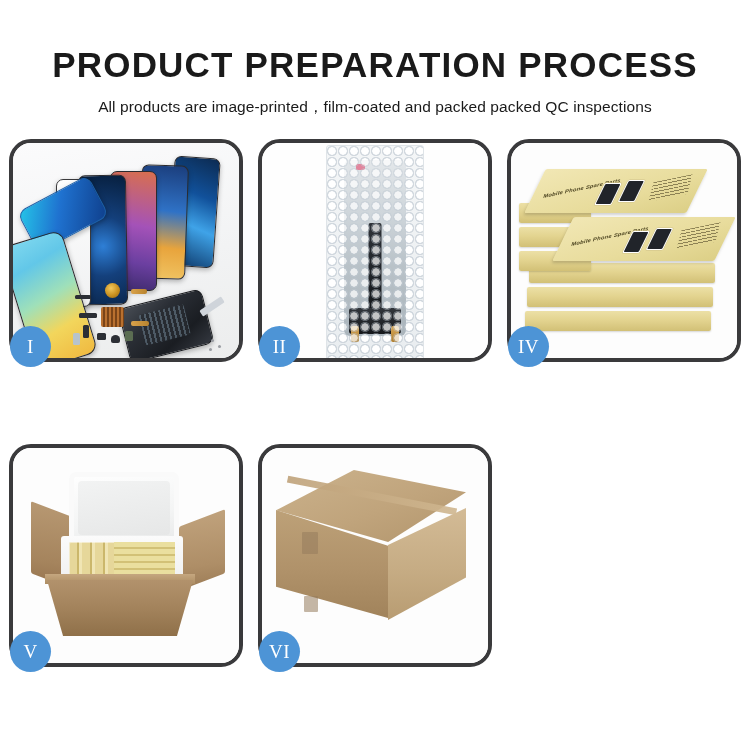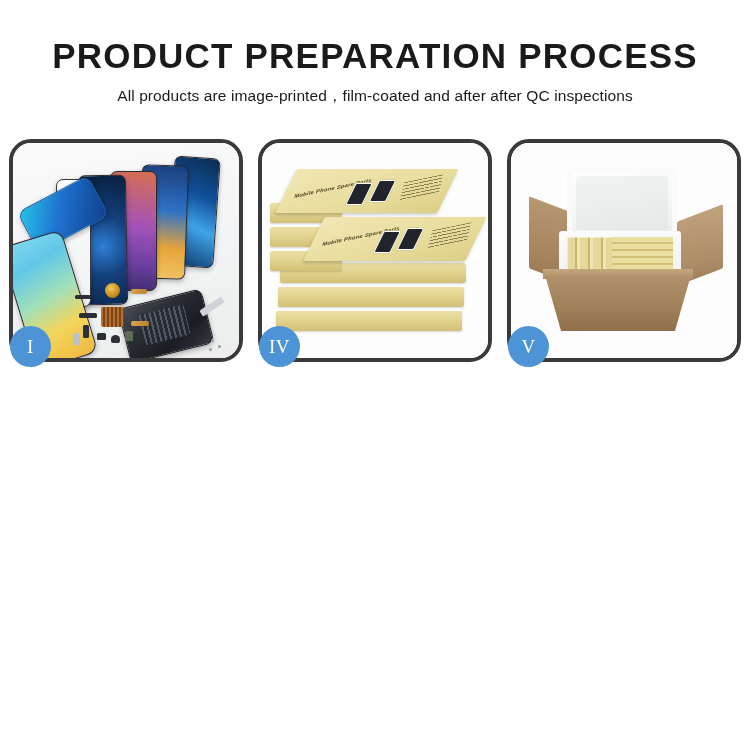--- a/index.html
+++ b/index.html
@@ -23,21 +23,21 @@
     box-sizing: border-box;
   }
   .title {
     font-family: "Liberation Sans", sans-serif;
     font-size: 35px;
     font-weight: bold;
     letter-spacing: 1.2px;
     color: #1a1a1a;
     line-height: 1.05;
     white-space: nowrap;
-    margin: 4px;
+    margin: 13px;
   }
   .subtitle {
     font-family: "Liberation Sans", sans-serif;
     font-size: 15.5px;
     font-weight: normal;
     color: #1a1a1a;
     letter-spacing: 0.1px;
     margin: 11px 0 0 0;
     white-space: nowrap;
   }
@@ -414,21 +414,21 @@
     transform: skewX(-6deg);
     filter: blur(4px);
     z-index: -1;
   }
 </style>
 </head>
 <body>
 
 <div class="header">
   <h1 class="title">PRODUCT PREPARATION PROCESS</h1>
-  <p class="subtitle">All products are image-printed，film-coated and after after QC inspections</p>
+  <p class="subtitle">All products are image-printed，film-coated and packed packed QC inspections</p>
 </div>
 
 <div class="grid">
 
   <div class="panel">
     <div class="panel-clip">
       <div class="p1-bg"></div>
 
       <div class="scr a"></div>
       <div class="scr b"></div>
@@ -451,20 +451,33 @@
       <div class="part" style="left:112px;top:188px;width:8px;height:10px;background:#5b6d52;"></div>
       <div class="part" style="left:60px;top:190px;width:7px;height:12px;background:#b7c3cc;"></div>
       <div class="part screw" style="left:198px;top:196px;"></div>
       <div class="part screw" style="left:205px;top:202px;"></div>
       <div class="part screw" style="left:196px;top:205px;"></div>
       <div class="part" style="left:186px;top:160px;width:26px;height:7px;background:#cfd4da;transform:rotate(-34deg);"></div>
     </div>
     <div class="badge">I</div>
   </div>
 
+  <div class="panel">
+    <div class="panel-clip">
+      <div class="p2-bg"></div>
+      <div class="bubblebag">
+        <div class="p2-part"></div>
+        <div class="p2-pink"></div>
+        <div class="p2-tab" style="left:24px;bottom:18px;"></div>
+        <div class="p2-tab" style="right:24px;bottom:18px;"></div>
+        <div class="p2-overlay"></div>
+      </div>
+    </div>
+    <div class="badge">II</div>
+  </div>
 
 
   <div class="panel">
     <div class="panel-clip">
       <div class="p4-bg"></div>
       <div class="stack">
 
         <div class="sbox" style="left:6px;top:152px;width:186px;height:20px;"></div>
         <div class="sbox" style="left:8px;top:128px;width:186px;height:20px;"></div>
         <div class="sbox" style="left:10px;top:104px;width:186px;height:20px;"></div>
@@ -506,14 +519,27 @@
       <div class="p5-flapR"></div>
       <div class="p5-foamlid"></div>
       <div class="p5-foambody"></div>
       <div class="p5-contents"></div>
       <div class="p5-rim"></div>
       <div class="p5-front"></div>
     </div>
     <div class="badge">V</div>
   </div>
 
+  <div class="panel">
+    <div class="panel-clip">
+      <div class="p6-bg"></div>
+      <div class="p6-shadow"></div>
+      <div class="p6-top"></div>
+      <div class="p6-seam"></div>
+      <div class="p6-left"></div>
+      <div class="p6-right"></div>
+      <div class="p6-tape" style="left:40px;top:84px;width:16px;height:22px;"></div>
+      <div class="p6-tape" style="left:42px;top:148px;width:14px;height:16px;"></div>
+    </div>
+    <div class="badge">VI</div>
+  </div>
 
 </div>
 
 </body></html>

